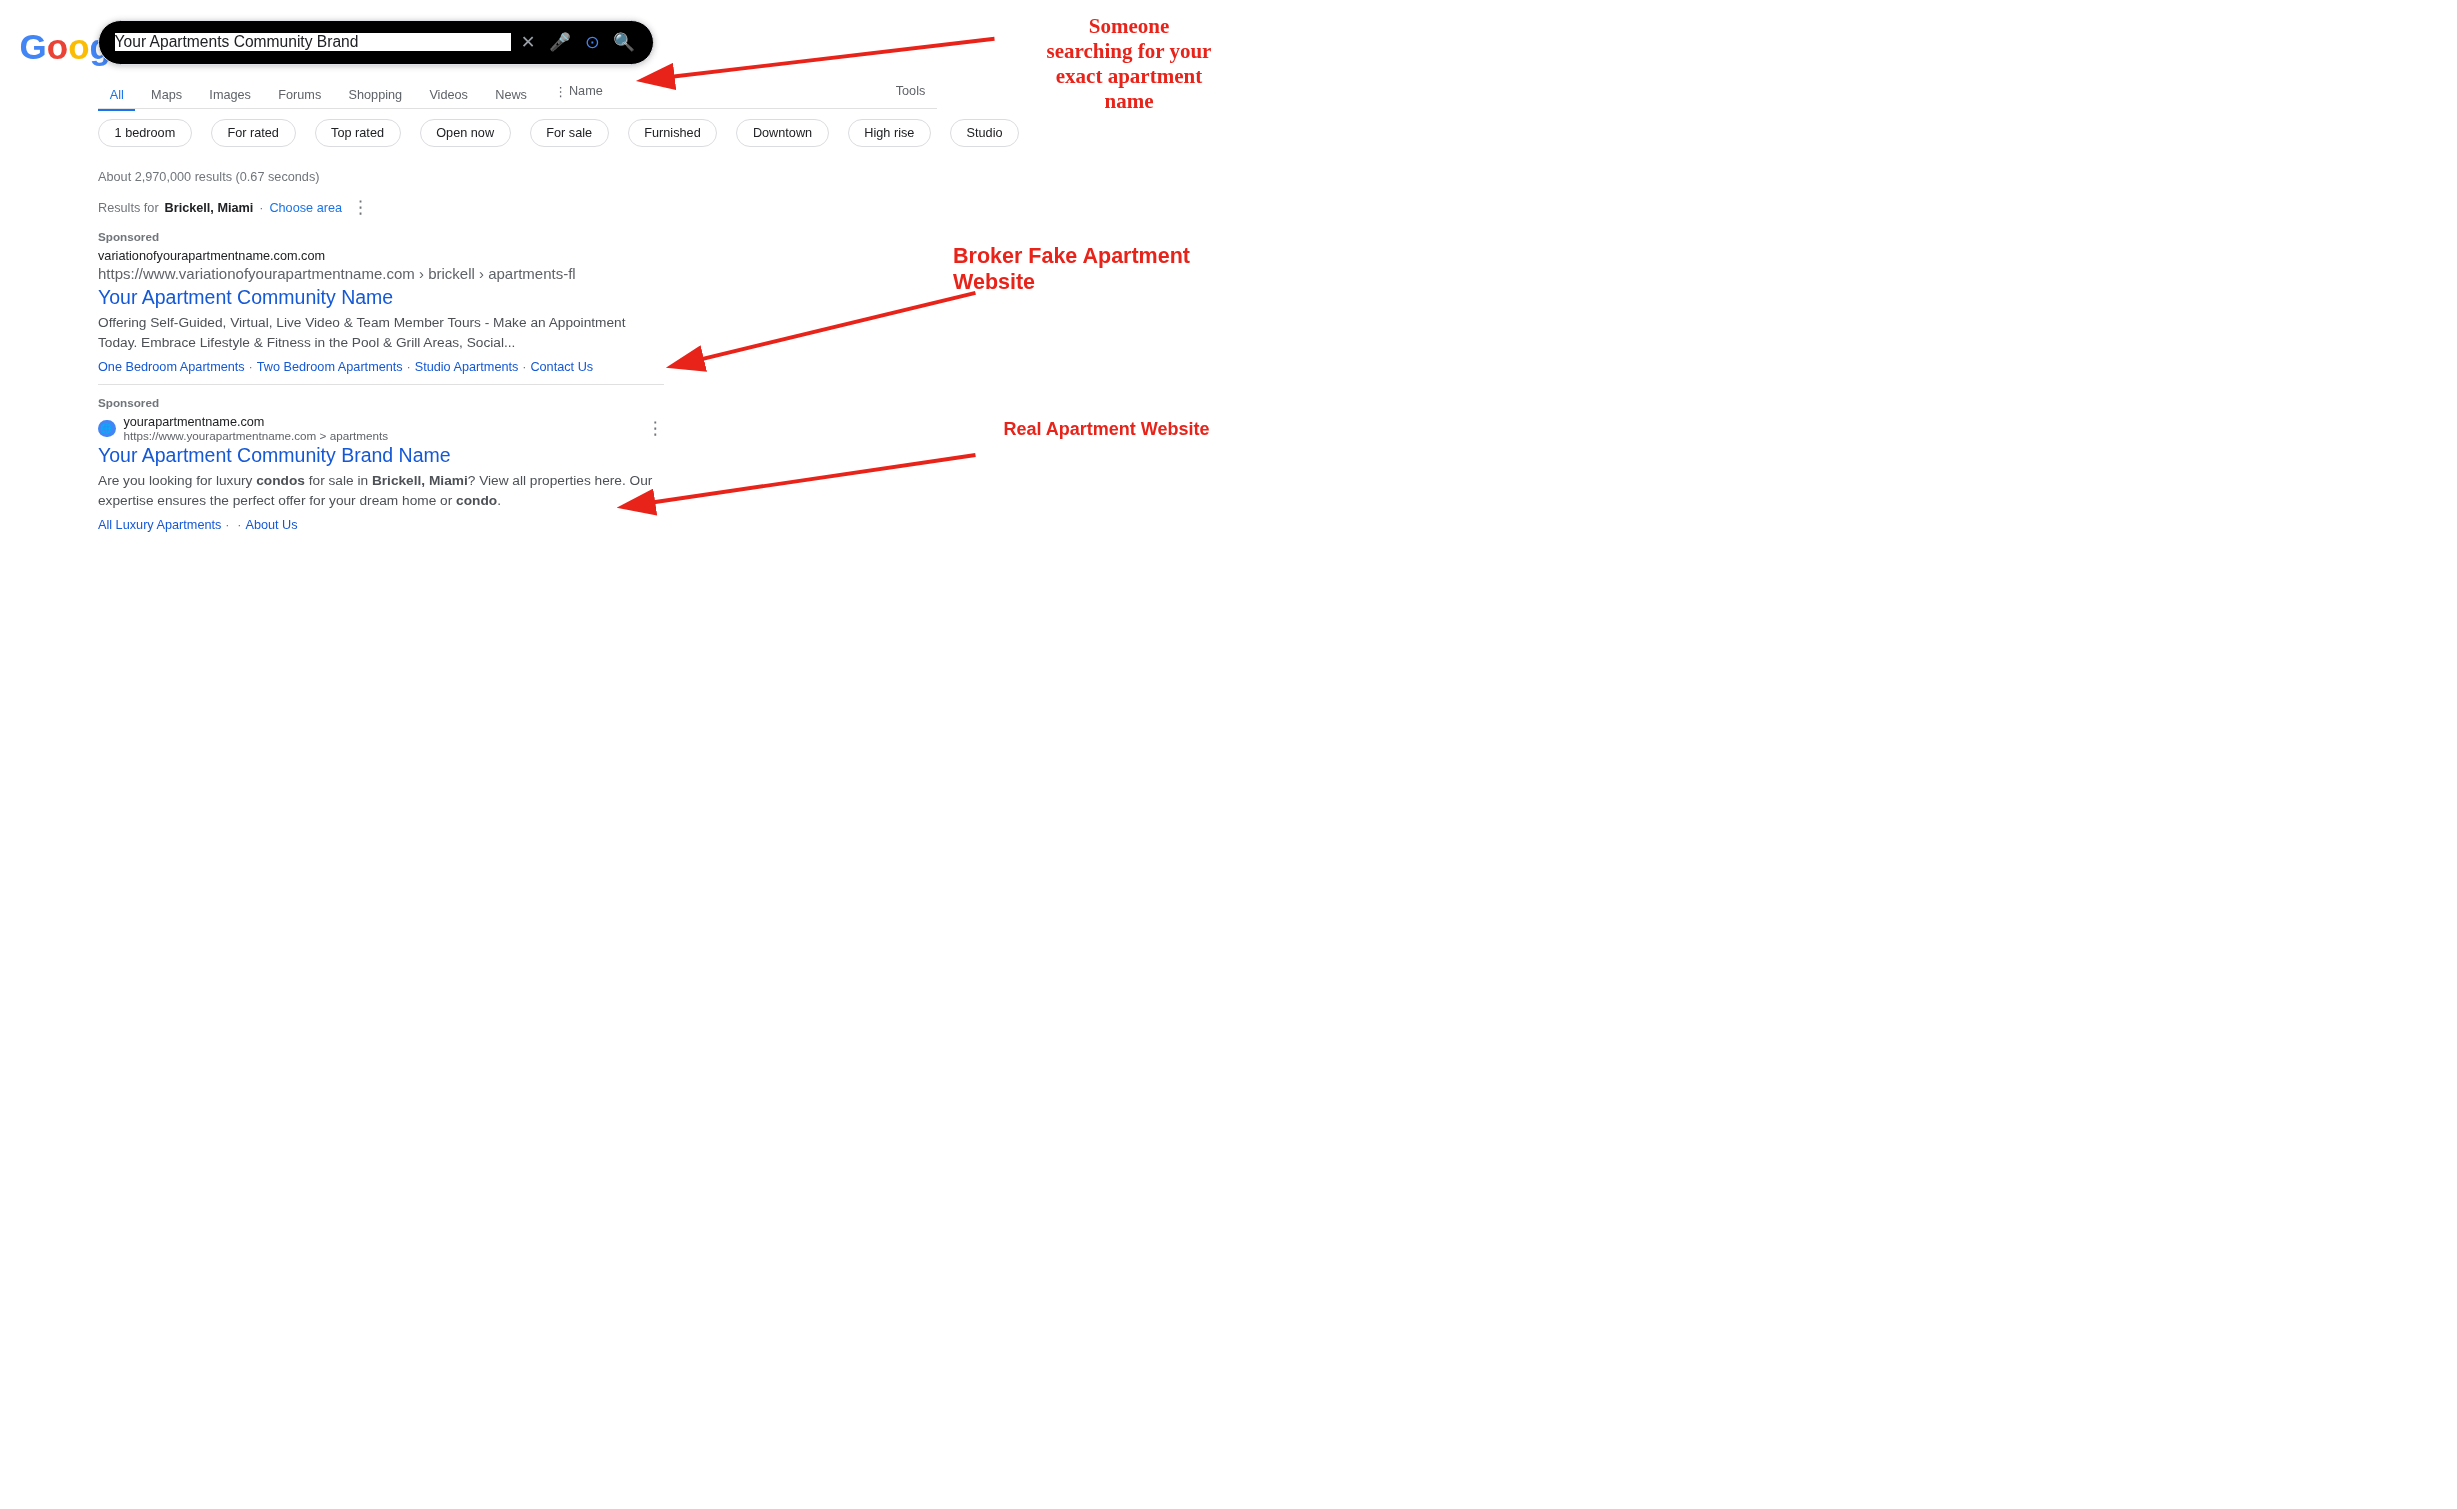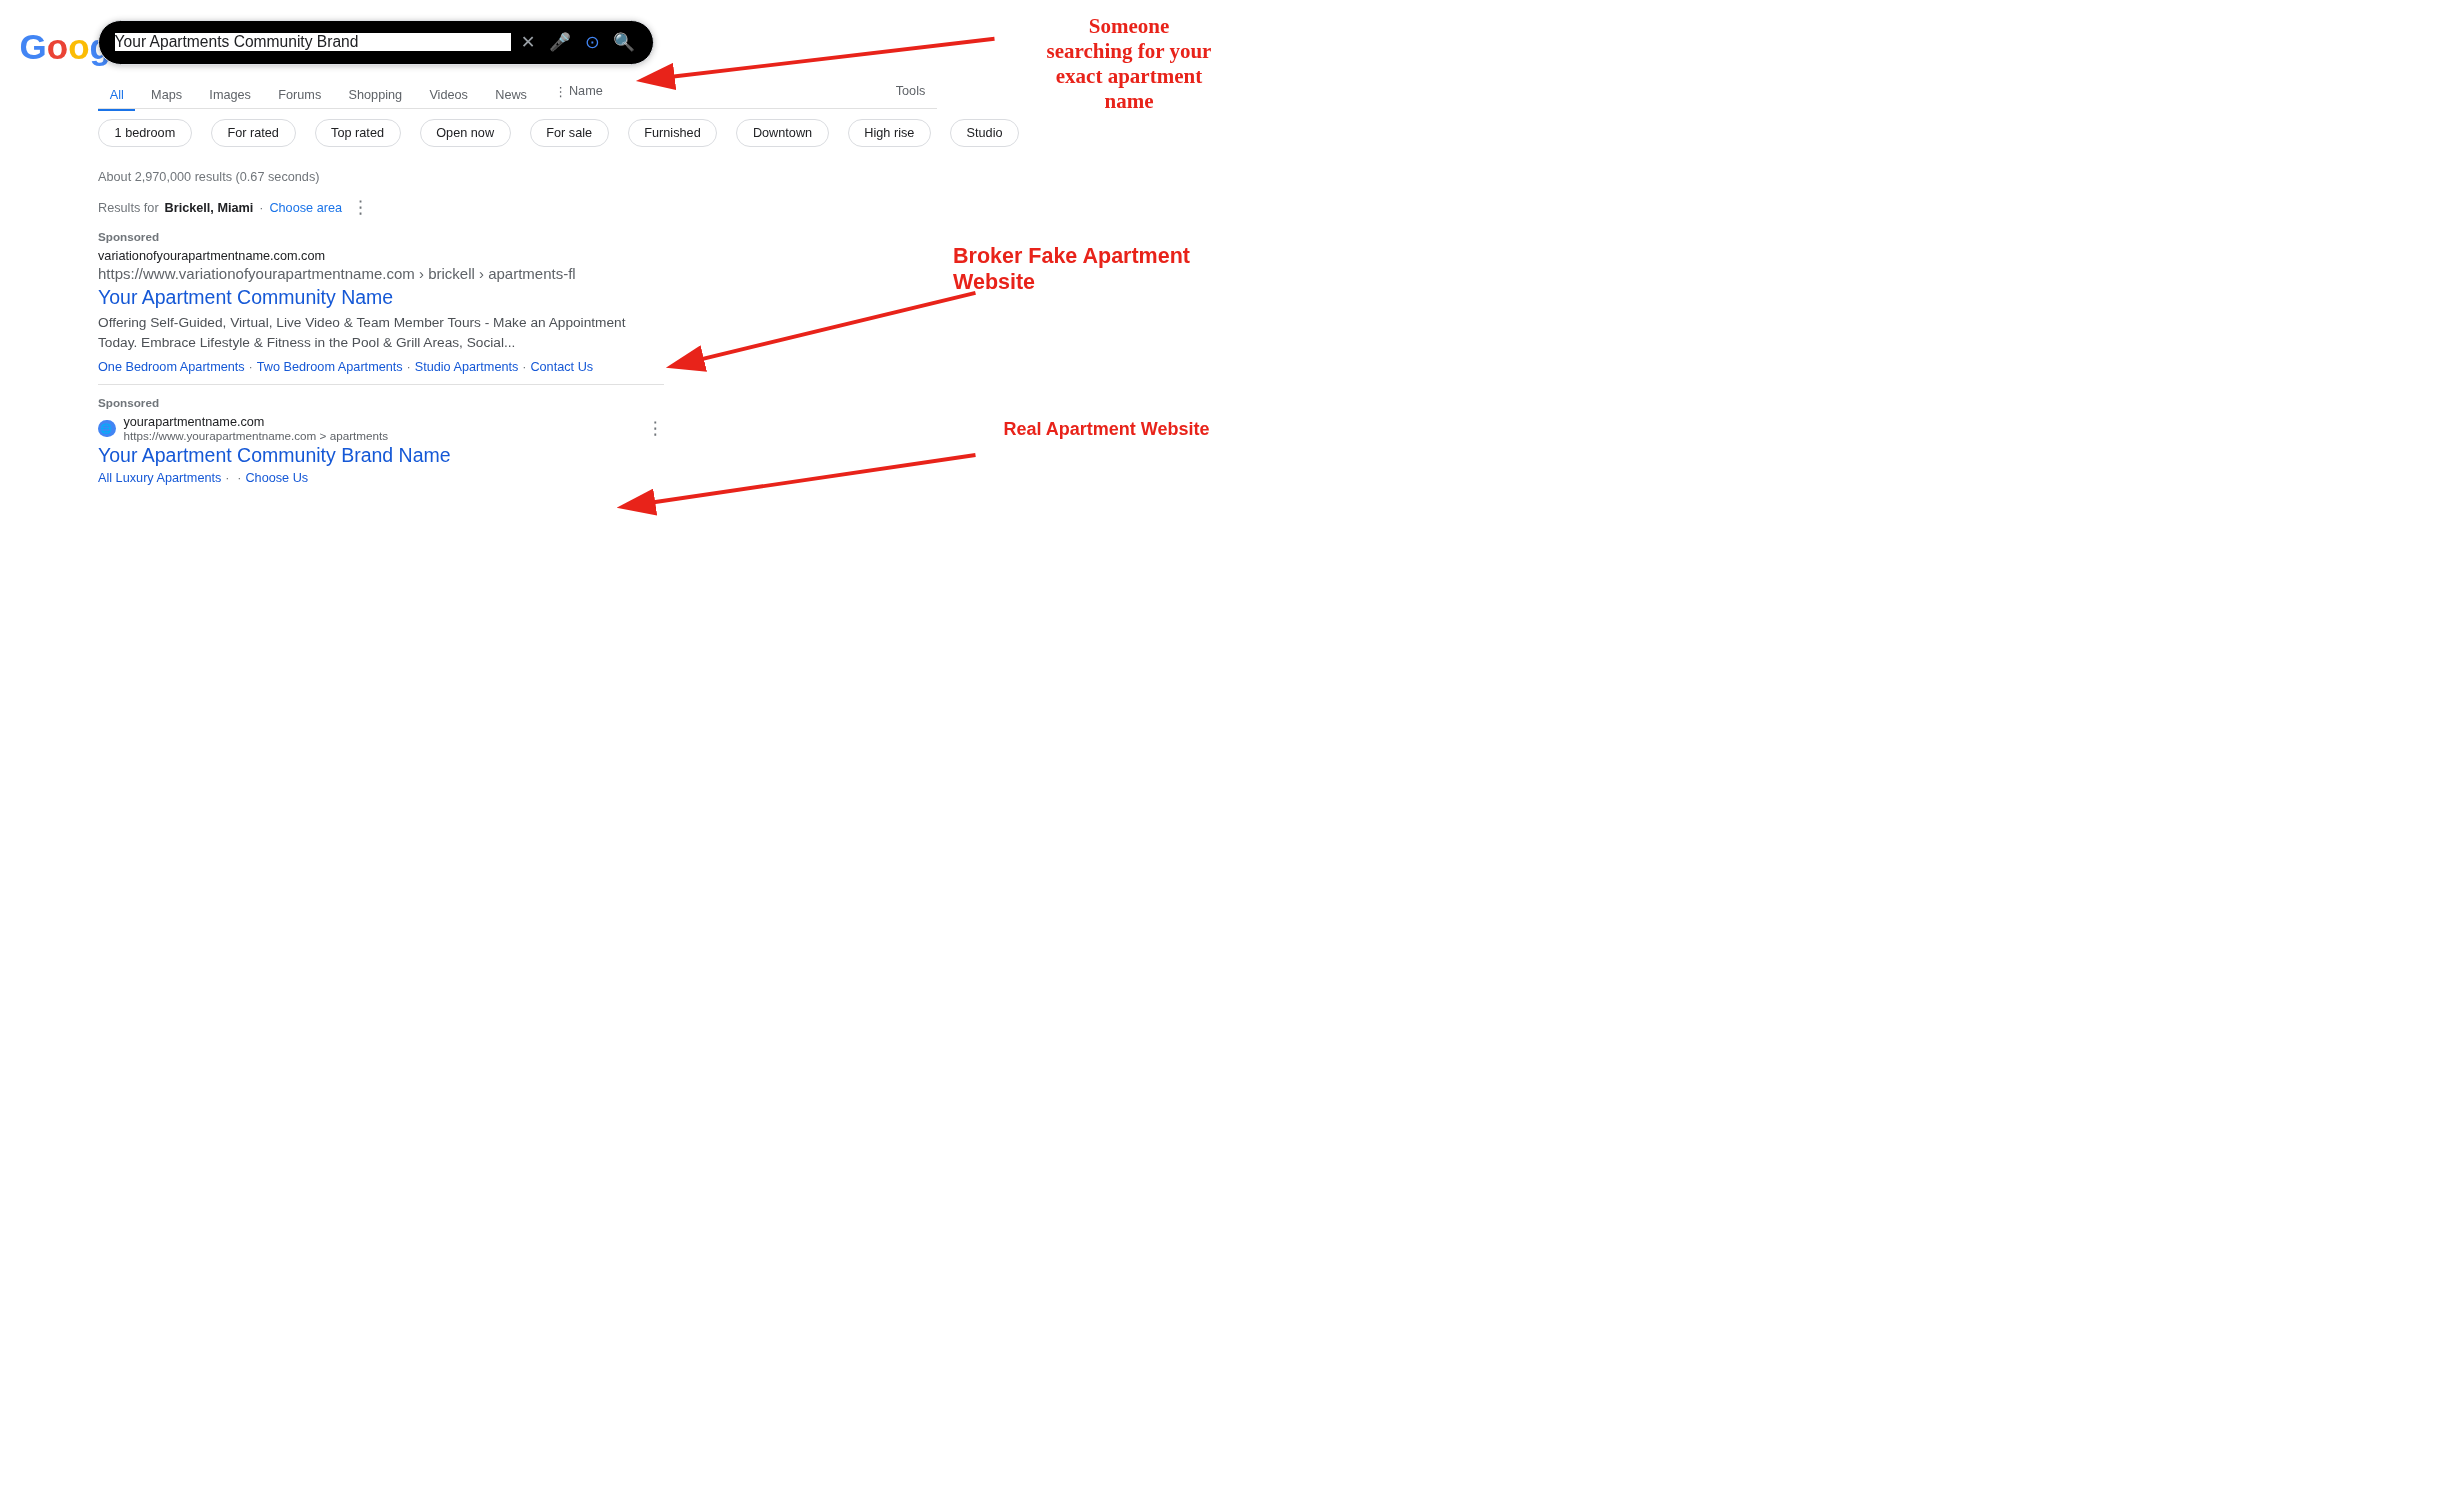--- a/index.html
+++ b/index.html
@@ -343,25 +343,28 @@
   <div class="sponsored-label">Sponsored</div>
   <div class="result2-domain-row">
     <div class="result2-favicon">🌐</div>
     <div>
       <div class="result2-domain-text">yourapartmentname.com</div>
       <div style="font-size:11.7px;color:#5f6368;">https://www.yourapartmentname.com &gt; apartments</div>
     </div>
     <span class="result2-dots">⋮</span>
   </div>
   <a class="result-title">Your Apartment Community Brand Name</a>
+  <div class="result-description">
+    Are you looking for luxury <strong>condos</strong> for sale in <strong>Brickell, Miami</strong>? View all properties here. Our expertise ensures the perfect offer for your dream home or <strong>condo</strong>.
+  </div>
   <div class="result-sitelinks">
     <a class="sitelink">All Luxury Apartments</a>
     <span class="sitelink-sep">·</span>
     <span class="sitelink-sep">·</span>
-    <a class="sitelink">Choose Us</a>
+    <a class="sitelink">About Us</a>
   </div>
 </div>
 
 <div class="annotation" style="top: 13.7px; right: 17.6px; font-size: 21px; max-width: 312px; text-align: center; font-family: Liberation Serif, serif;">
   Someone<br>searching for your<br>exact apartment<br>name
 </div>
 
 <div class="annotation" style="top: 244px; right: 39px; font-size: 21.5px; max-width: 293px; text-align: left;">
   Broker Fake Apartment<br>Website
 </div>

